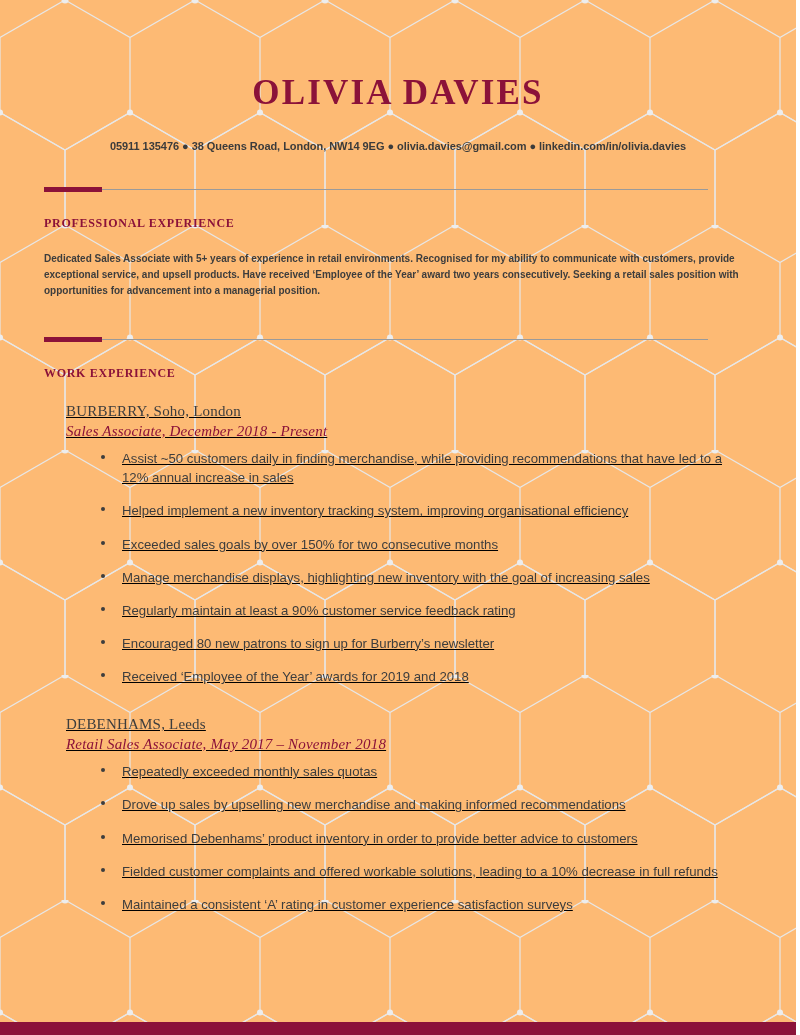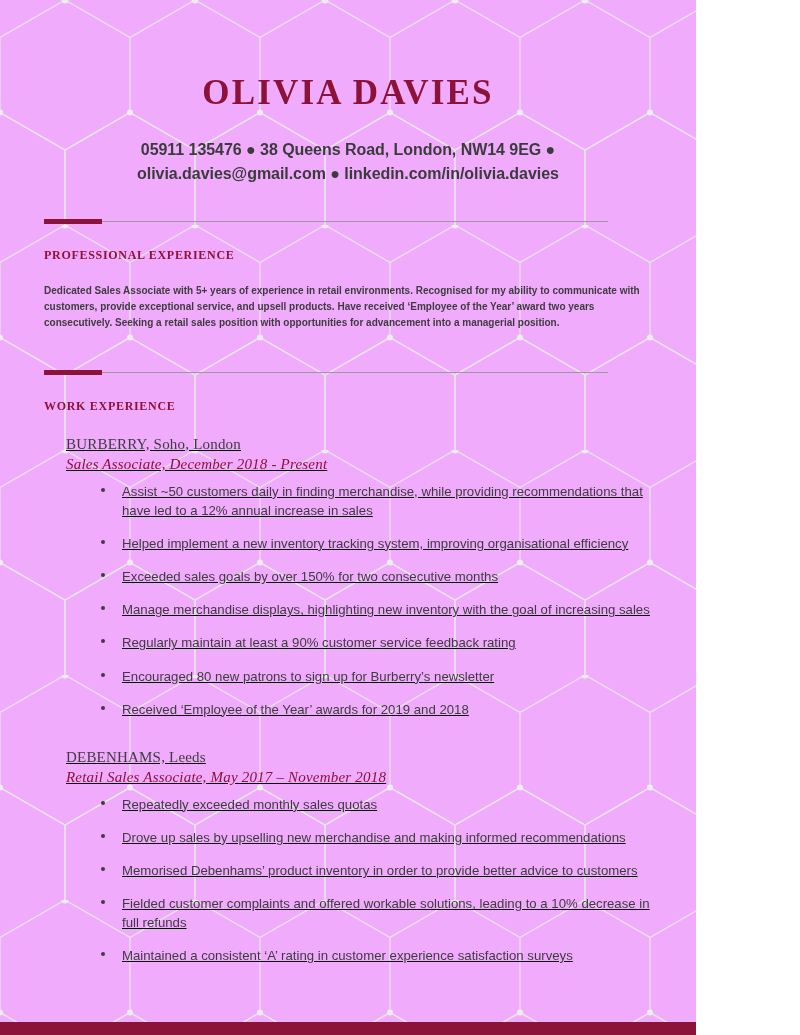--- a/index.html
+++ b/index.html
@@ -3,23 +3,23 @@
 <meta charset="utf-8">
 <style>
   html, body {
     margin: 0;
     padding: 0;
     background: #ffffff;
   }
 
   .page {
     position: relative;
-    width: 696px;
+    width: 796px;
     height: 1035px;
-    background: #f0abfc;
+    background: #fdba74;
     overflow: hidden;
     font-family: "Liberation Sans", sans-serif;
     box-sizing: border-box;
   }
 
   
   .hex-bg {
     position: absolute;
     left: 0;
     top: 0;
@@ -59,21 +59,21 @@
     font-size: 35px;
     letter-spacing: 2.2px;
     color: #8b1239;
     margin: 0;
     line-height: 1.1;
   }
 
   .contact-line {
     margin: 25px auto 14px;
     max-width: 600px;
-    font-size: 16px;
+    font-size: 11px;
     font-weight: bold;
     color: #3b3b3b;
     line-height: 1.55;
     letter-spacing: -0.05px;
   }
 
   
   .divider {
     position: relative;
     height: 5px;

